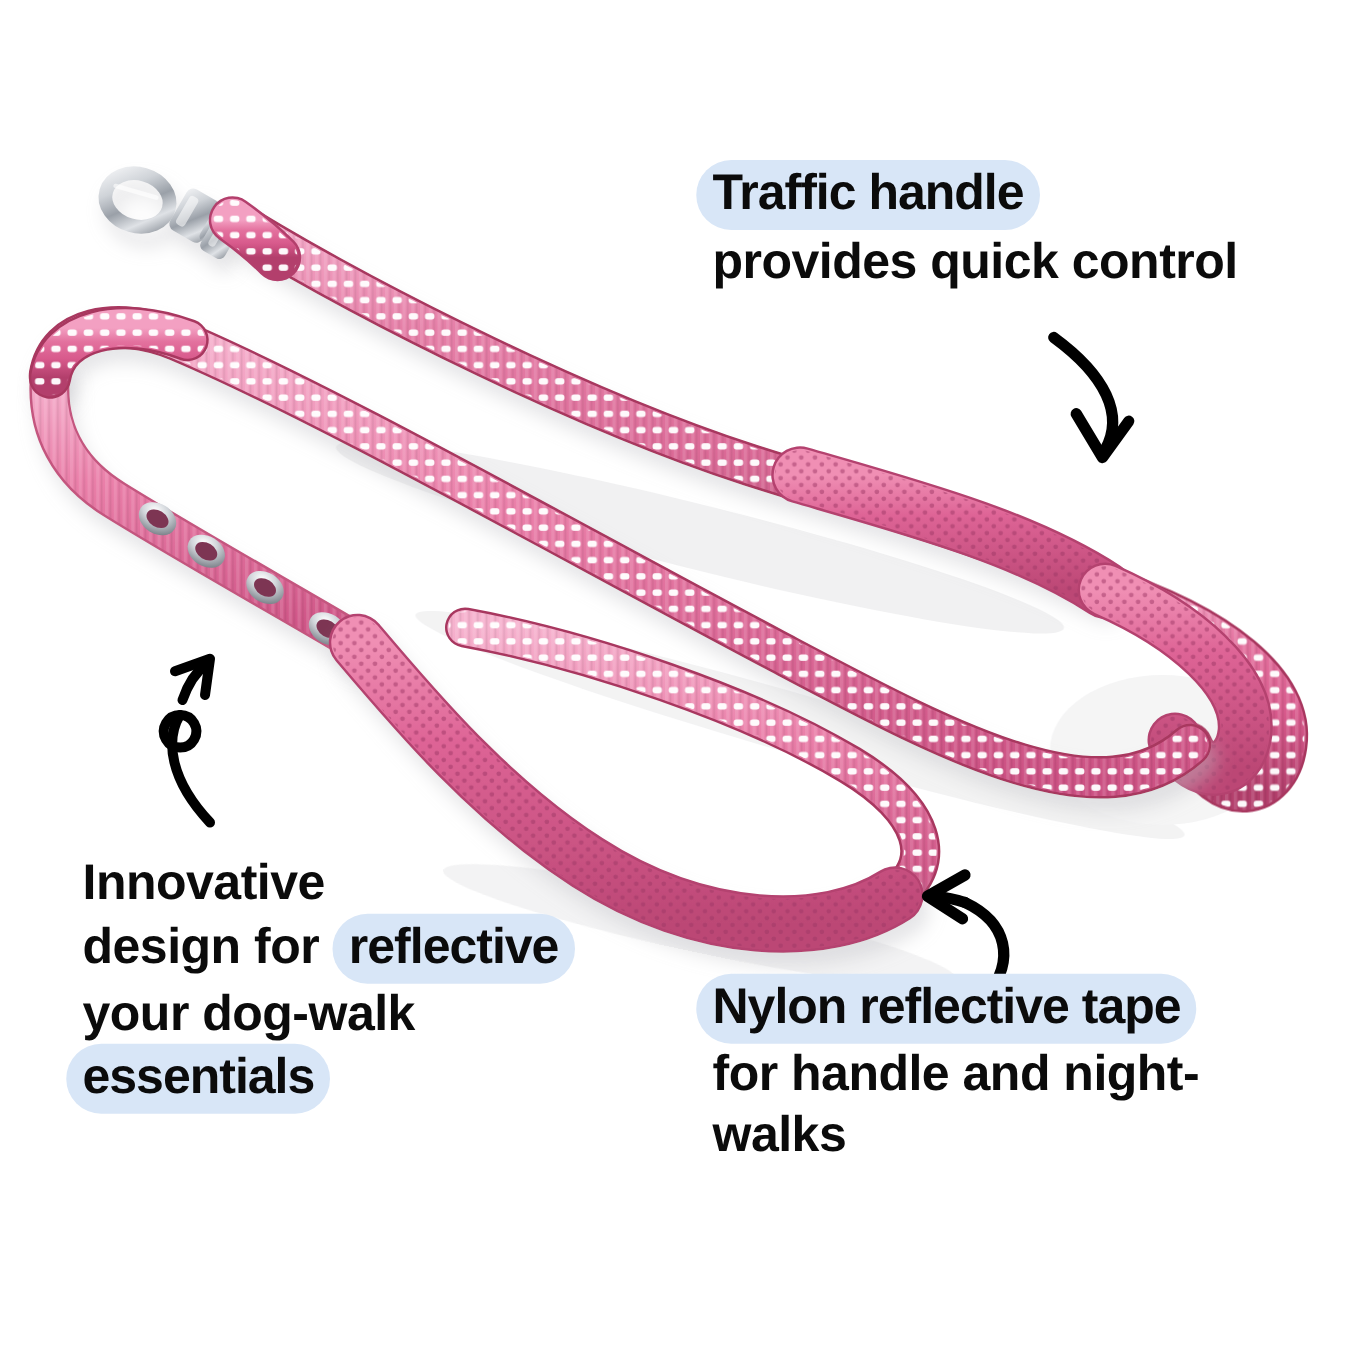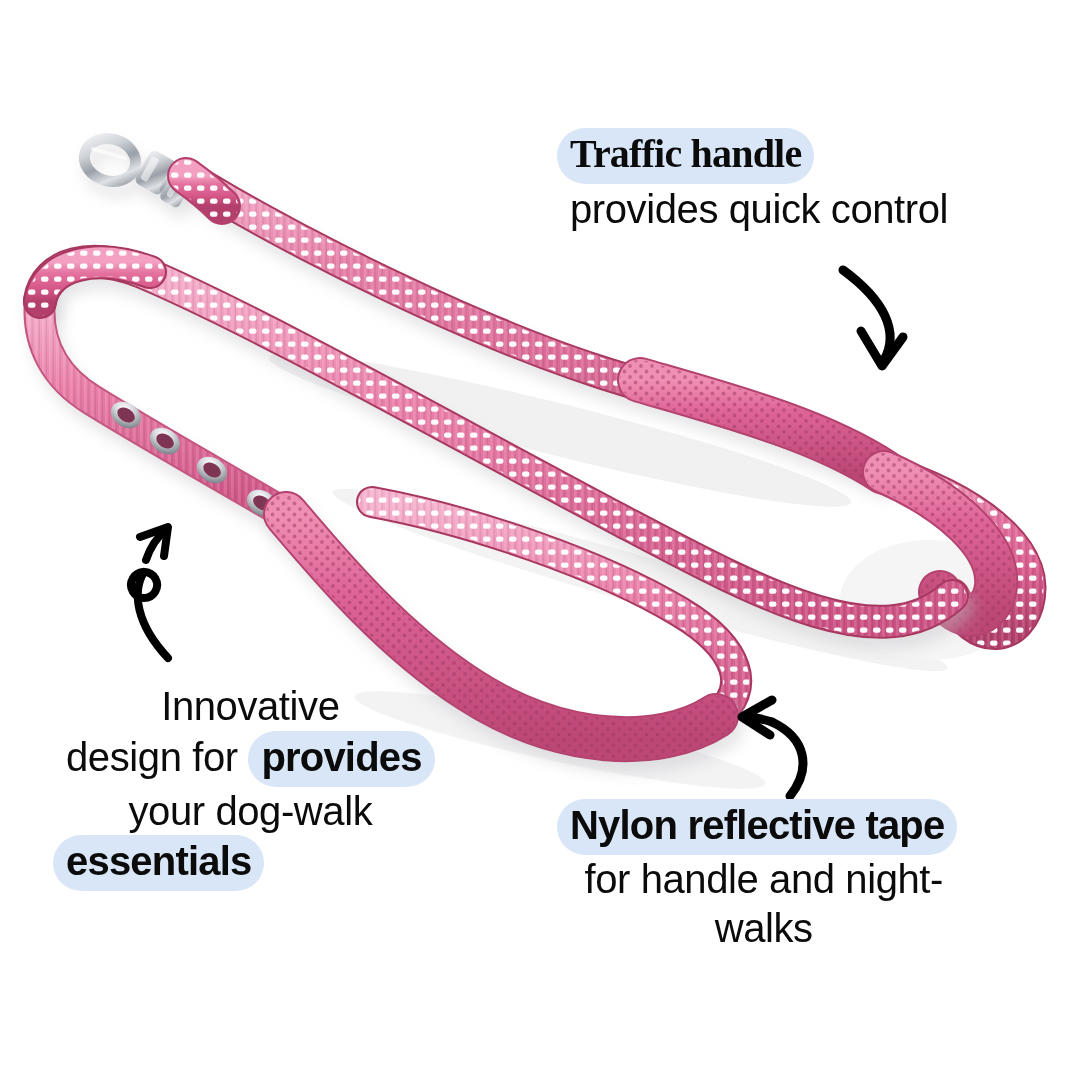--- a/index.html
+++ b/index.html
@@ -36,28 +36,28 @@
   .hl {
     display: inline-block;
     background: #d8e6f7;
     border-radius: 999px;
     padding: 2px 13px 5px 13px;
     font-weight: bold;
     letter-spacing: -0.8px;
     margin-left: -13px;
   }
   .hl.inline { margin-left: 0; }
-  .body-txt { font-weight: normal; text-align: center; }
+  .body-txt { font-weight: bold; }
 
   #callout-traffic { left: 570px; top: 128px; }
-  #callout-traffic .line.lead { margin-bottom: 1px; font-family: Liberation Serif, serif; }
+  #callout-traffic .line.lead { margin-bottom: 1px; }
 
   #callout-innovative { left: 66px; top: 662px; margin-top: 20px; }
 
-  #callout-nylon { left: 570px; top: 799px; }
+  #callout-nylon { left: 570px; top: 779px; }
 
   .arrow-layer {
     position: absolute;
     left: 0; top: 0;
     width: 1080px; height: 1080px;
     pointer-events: none;
   }
 </style>
 </head>
 <body>
@@ -266,21 +266,21 @@
     </g>
   </svg>
 
   <div class="callout" id="callout-traffic">
     <span class="line lead"><span class="hl">Traffic handle</span></span>
     <span class="line body-txt">provides quick control</span>
   </div>
 
   <div class="callout" id="callout-innovative">
     <span class="line body-txt">Innovative</span>
-    <span class="line"><span class="body-txt">design for </span><span class="hl inline">provides</span></span>
+    <span class="line"><span class="body-txt">design for </span><span class="hl inline">reflective</span></span>
     <span class="line body-txt">your dog-walk</span>
     <span class="line"><span class="hl">essentials</span></span>
   </div>
 
   <div class="callout" id="callout-nylon">
     <span class="line lead"><span class="hl">Nylon reflective tape</span></span>
     <span class="line body-txt">for handle and night-</span>
     <span class="line body-txt">walks</span>
   </div>
 

